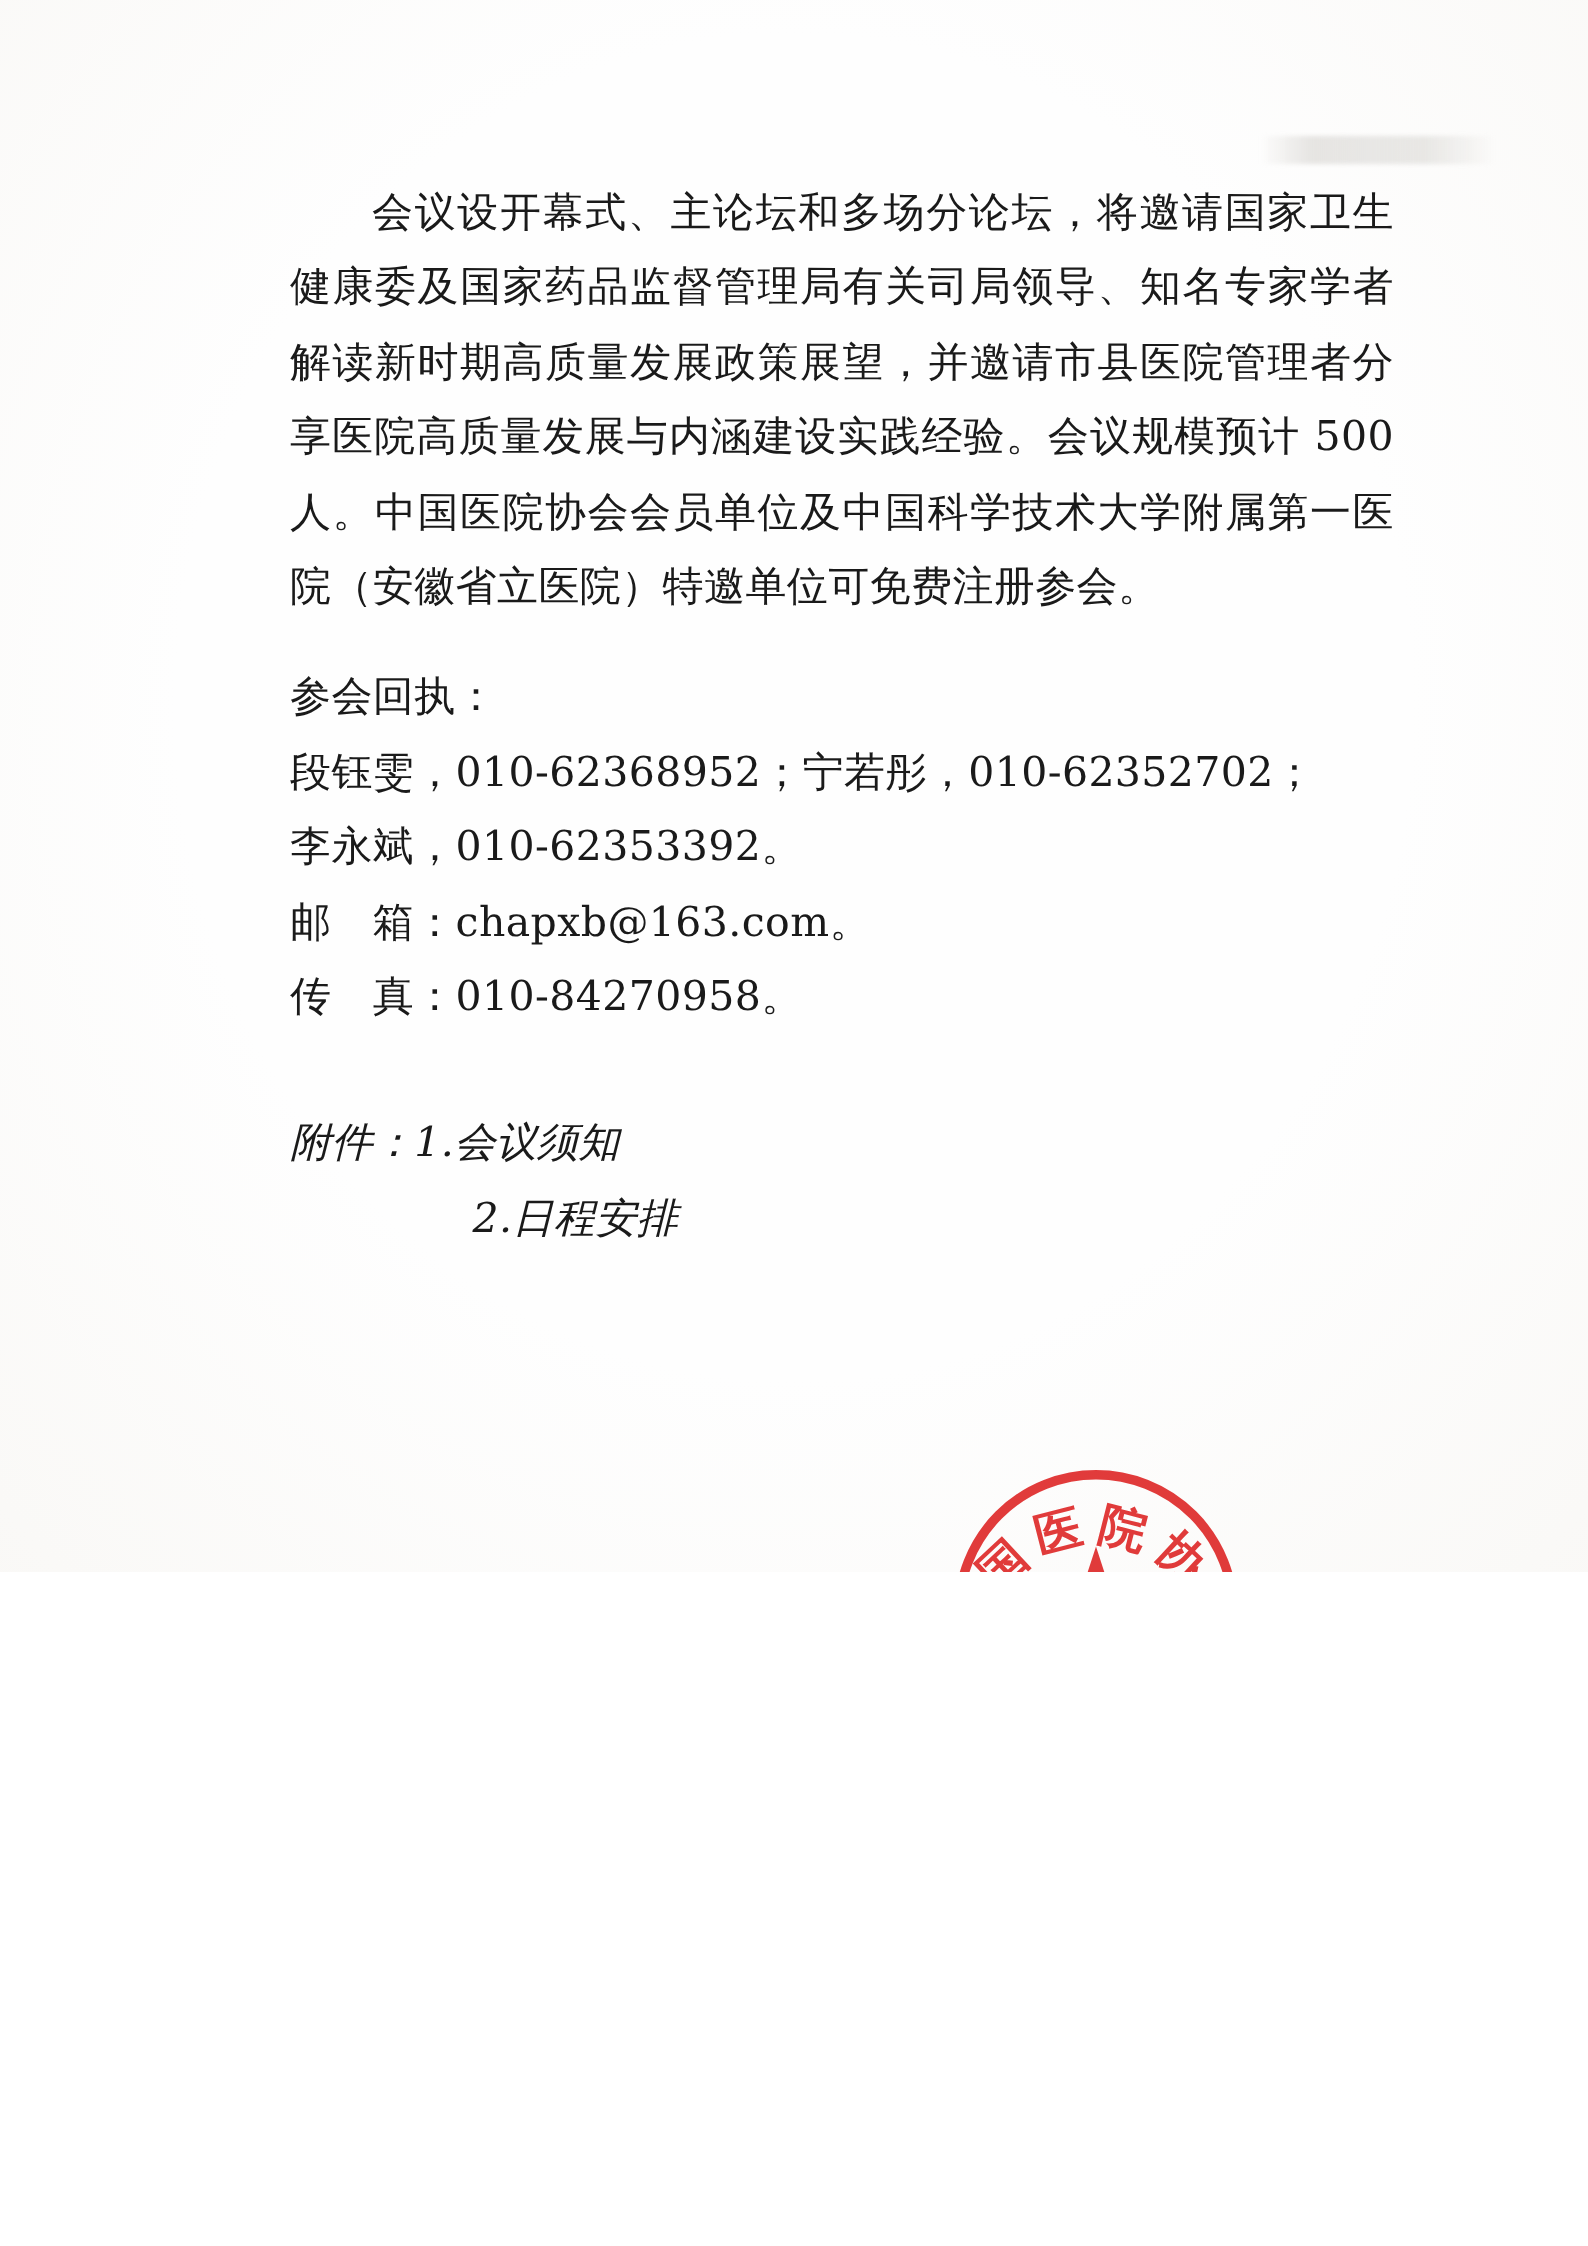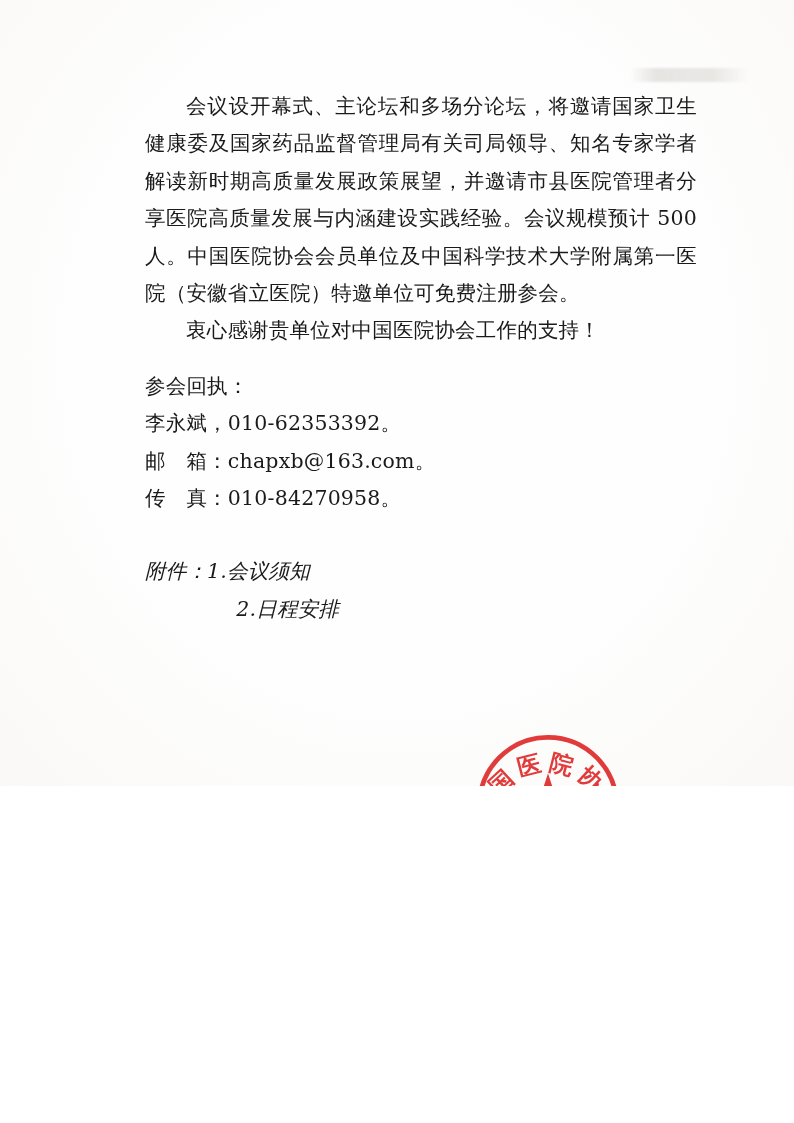--- a/index.html
+++ b/index.html
@@ -135,24 +135,24 @@
 <div class="page">
 
   <div class="scan-tint"></div>
   <div class="scan-smudge"></div>
 
   <div class="content">
 
     <p class="para para-body-1">会议设开幕式、主论坛和多场分论坛，将邀请国家卫生健康委及国家药品监督管理局有关司局领导、知名专家学者解读新时期高质量发展政策展望，并邀请市县医院管理者分享医院高质量发展与内涵建设实践经验。会议规模预计 500 人。中国医院协会会员单位及中国科学技术大学附属第一医院（安徽省立医院）特邀单位可免费注册参会。</p>
 
 
-    <div class="line line-indent">衷心感谢贵单位对中国医院协会工作的支持！</div>
 
     <div class="block-contacts">
       <div class="line">参会回执：</div>
+      <div class="line">段钰雯，010-62368952；宁若彤，010-62352702；</div>
       <div class="line">李永斌，010-62353392。</div>
       <div class="line">邮　箱：chapxb@163.com。</div>
       <div class="line">传　真：010-84270958。</div>
     </div>
 
     <div class="block-attach">
       <div class="line"><span>附件：</span><span>1.会议须知</span></div>
       <div class="line attach-sub">2.日程安排</div>
     </div>
 

